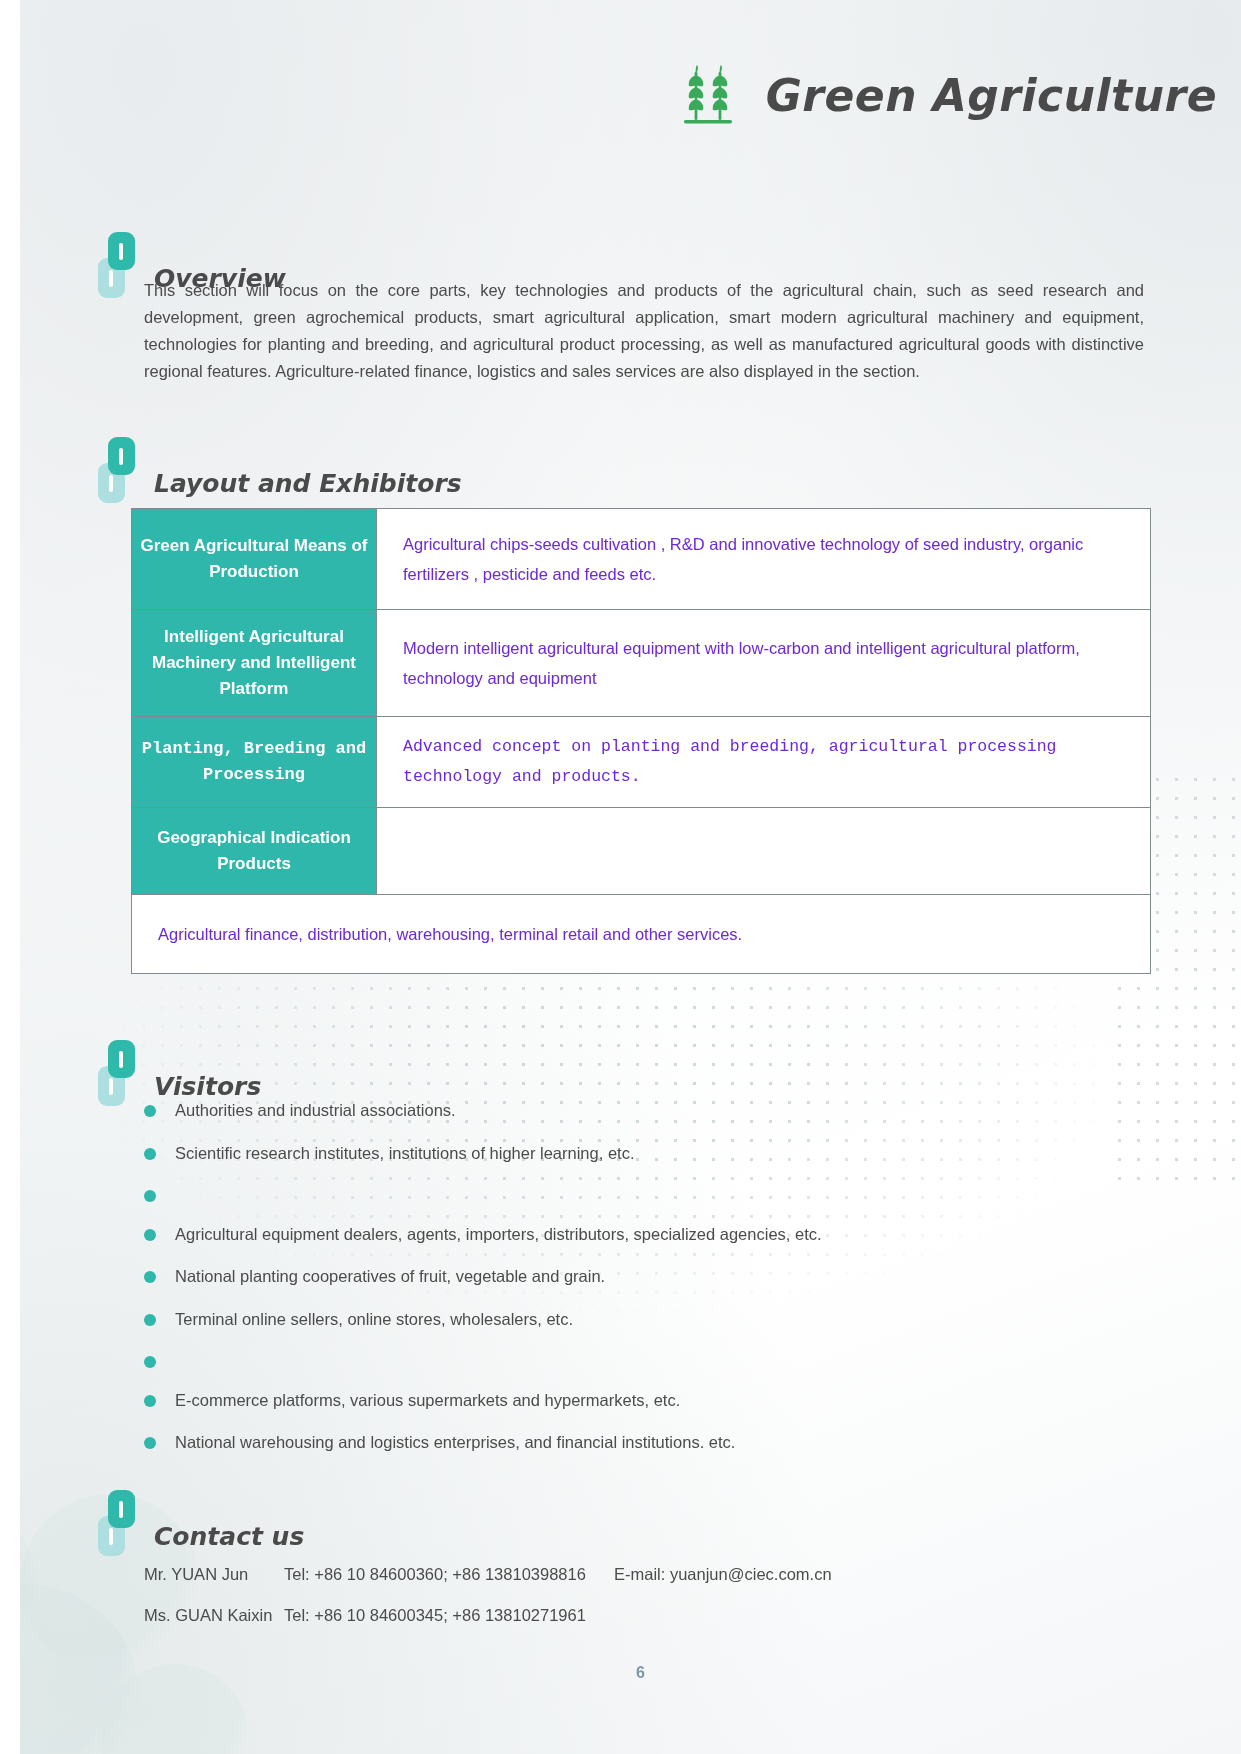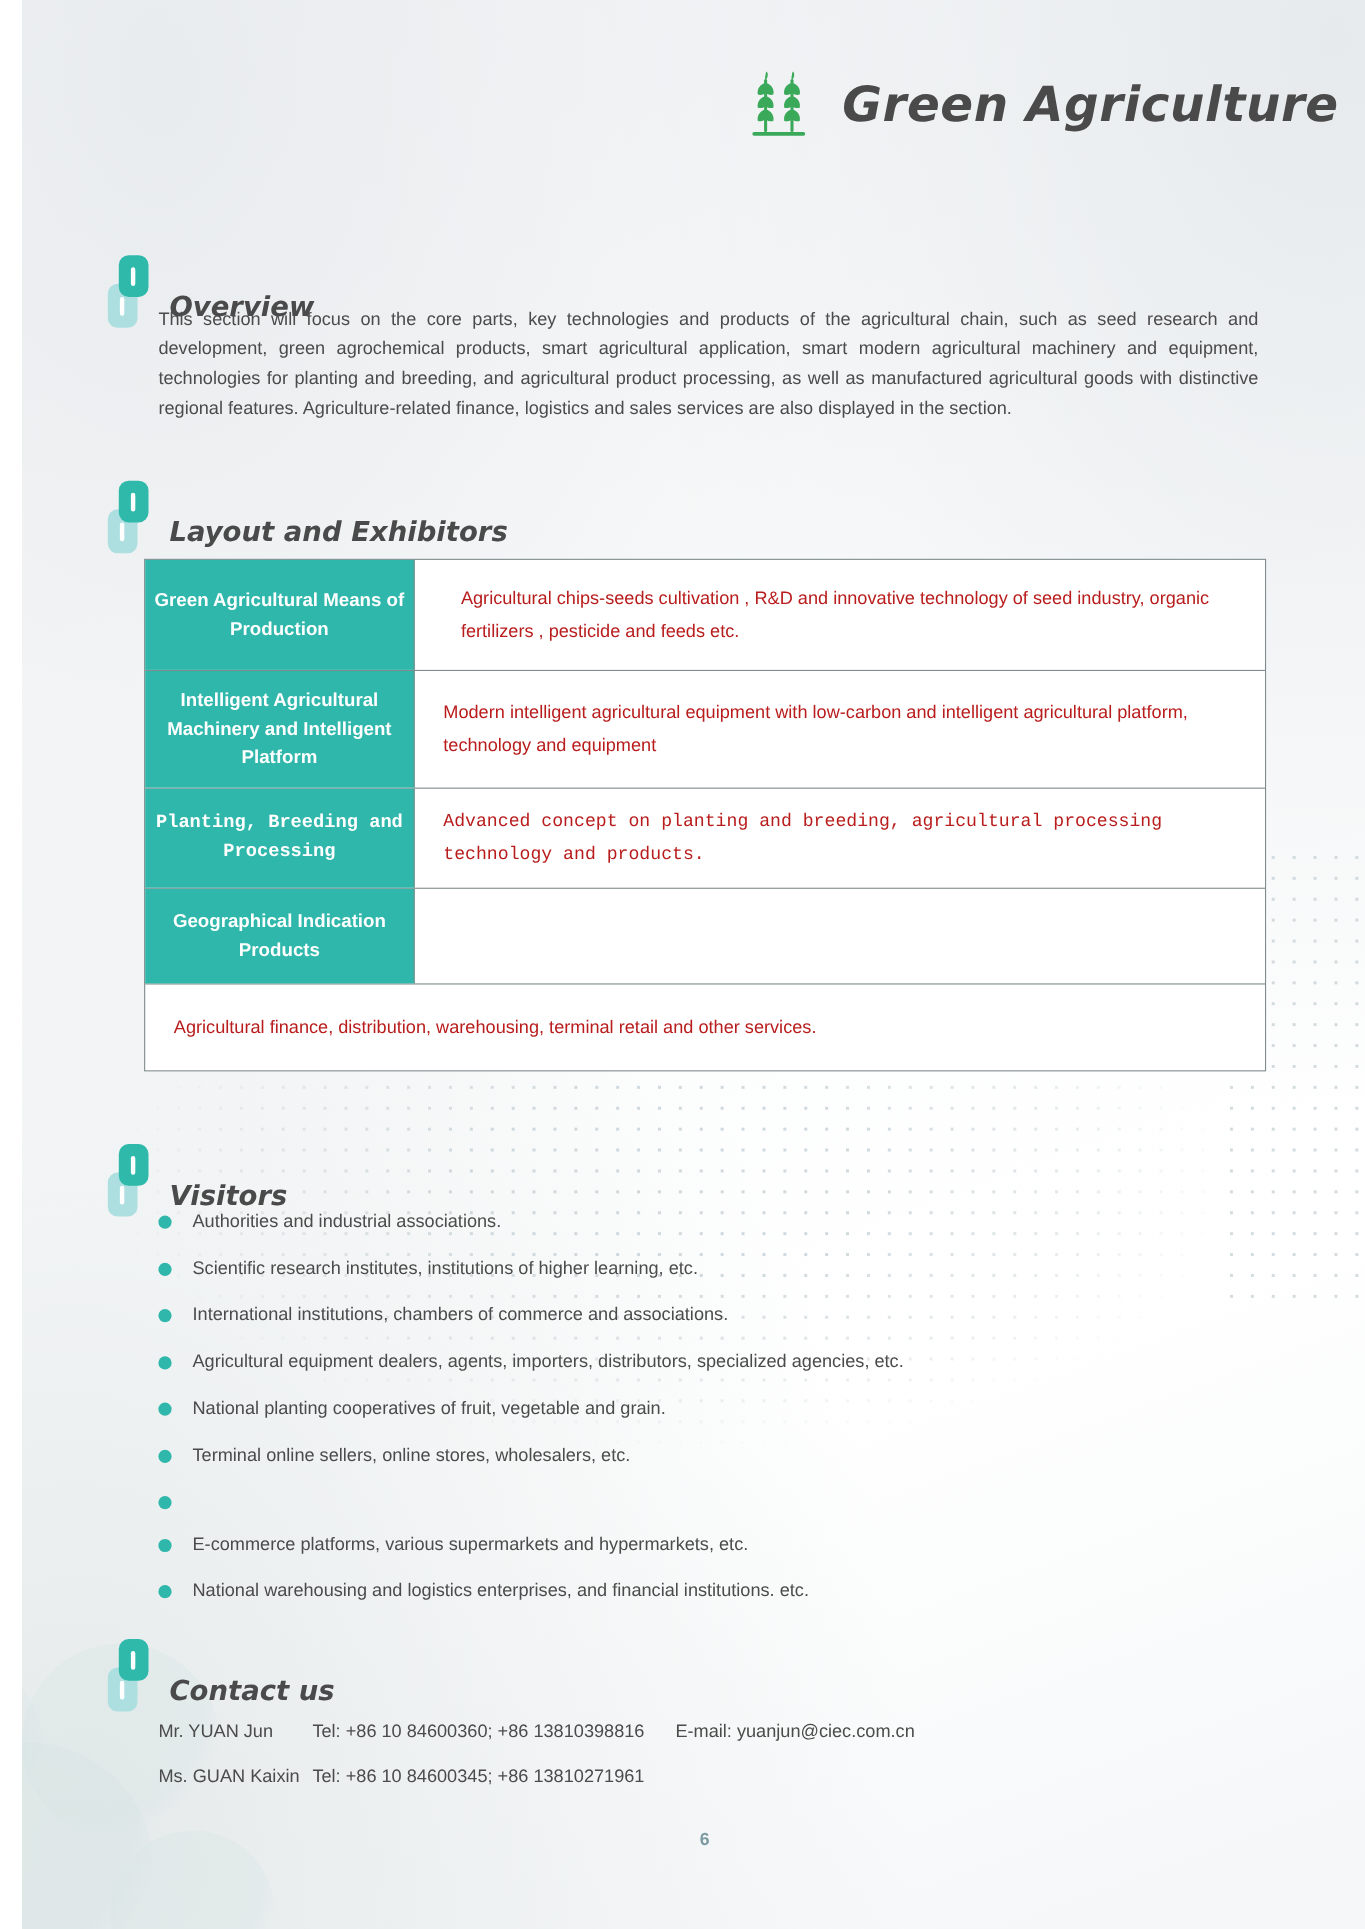--- a/index.html
+++ b/index.html
@@ -176,27 +176,27 @@
     justify-content: center;
     text-align: center;
     padding: 10px 8px;
     box-sizing: border-box;
     border-right: 1px solid #7f8b8c;
   }
   .cell-right {
     flex: 1 1 auto;
     font-size: 16.5px;
     line-height: 30px;
-    color: #b91c1c;
+    color: #6d28d9;
     display: flex;
     align-items: center;
     padding: 12px 24px 12px 26px;
     box-sizing: border-box;
   }
-  .r1 { min-height: 100px; gap: 16px; }
+  .r1 { min-height: 100px; }
   .r2 { min-height: 106px; }
   .r3 { min-height: 90px; font-family: Liberation Mono, monospace; }
   .r4 { min-height: 86px; }
   .r5 { min-height: 78px; }
 
   
   .visitors-list {
     position: absolute;
     left: 124px;
     top: 1100px;
@@ -345,21 +345,20 @@
     <div class="v-item">
       <span class="v-dot"></span>
       <span class="v-text">Authorities and industrial associations.</span>
     </div>
     <div class="v-item">
       <span class="v-dot"></span>
       <span class="v-text">Scientific research institutes, institutions of higher learning, etc.</span>
     </div>
     <div class="v-item">
       <span class="v-dot"></span>
-      <span class="v-text">International institutions, chambers of commerce  and associations.</span>
     </div>
     <div class="v-item">
       <span class="v-dot"></span>
       <span class="v-text">Agricultural equipment dealers, agents, importers, distributors, specialized agencies, etc.</span>
     </div>
     <div class="v-item">
       <span class="v-dot"></span>
       <span class="v-text">National planting cooperatives of fruit, vegetable and grain.</span>
     </div>
     <div class="v-item">

